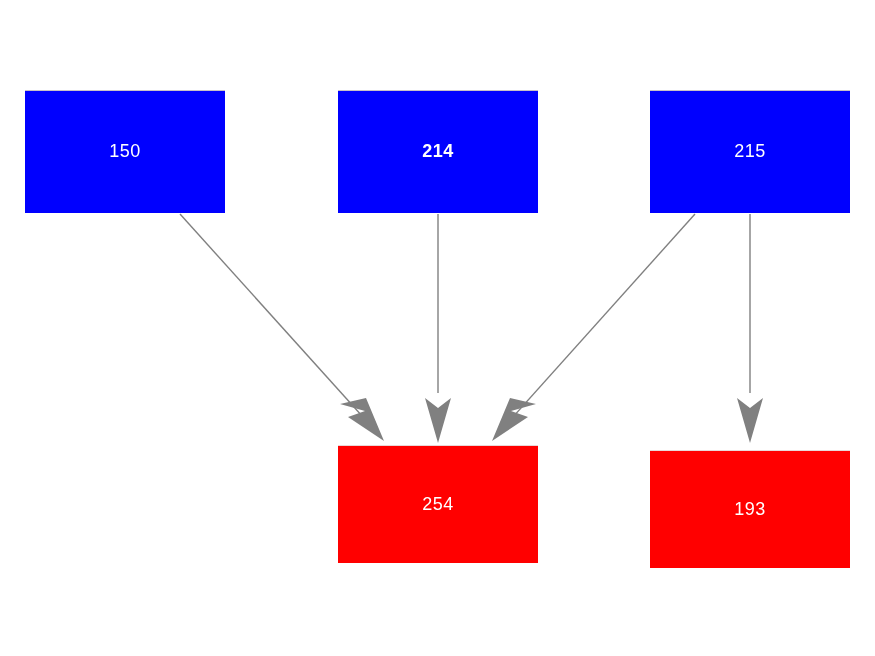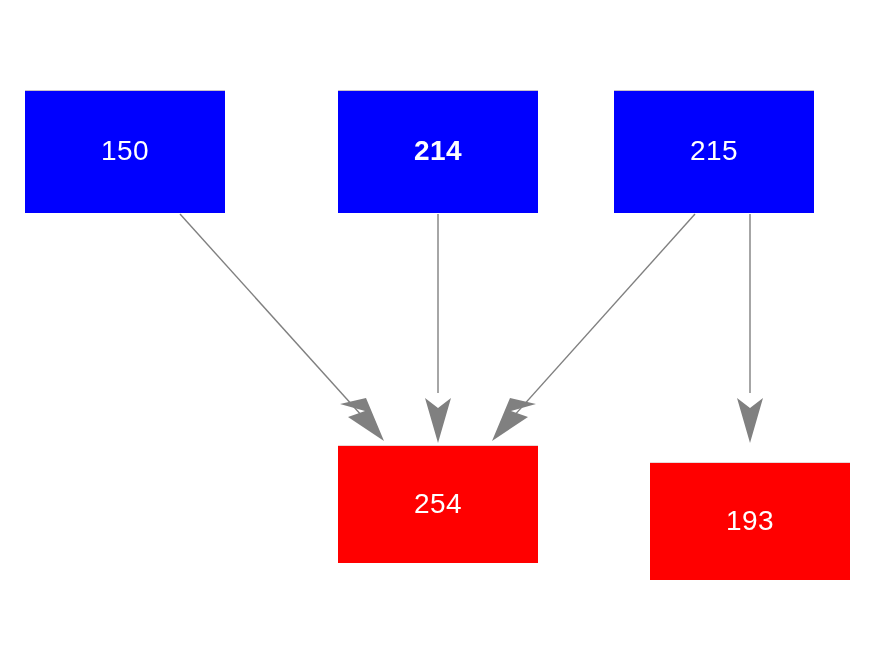--- a/index.html
+++ b/index.html
@@ -25,21 +25,21 @@
     height: 656px;
   }
   .node {
     position: absolute;
     box-sizing: border-box;
     display: flex;
     align-items: center;
     justify-content: center;
     color: #ffffff;
     font-family: "Liberation Sans", sans-serif;
-    font-size: 28px;
+    font-size: 18px;
     line-height: 1;
     letter-spacing: 0.5px;
     user-select: none;
   }
   .node-blue {
     background: #0000ff;
     border-top: 1px solid #c8c0c8;
   }
   .node-red {
     background: #ff0000;
@@ -79,25 +79,25 @@
   </svg>
 
   <div class="node node-blue" style="left:25px; top:90px; width:200px; height:123px;">
     <span class="node-label">150</span>
   </div>
 
   <div class="node node-blue" style="left:338px; top:90px; width:200px; height:123px;font-weight:bold;">
     <span class="node-label">214</span>
   </div>
 
-  <div class="node node-blue" style="left:614px; top:90px; width:200px; height:123px;">
+  <div class="node node-blue" style="left:650px; top:90px; width:200px; height:123px;">
     <span class="node-label">215</span>
   </div>
 
   <div class="node node-red" style="left:338px; top:445px; width:200px; height:118px;">
     <span class="node-label">254</span>
   </div>
 
-  <div class="node node-red" style="left:650px; top:462px; width:200px; height:118px;">
+  <div class="node node-red" style="left:650px; top:450px; width:200px; height:118px;">
     <span class="node-label">193</span>
   </div>
 
 </div>
 
 </body></html>

